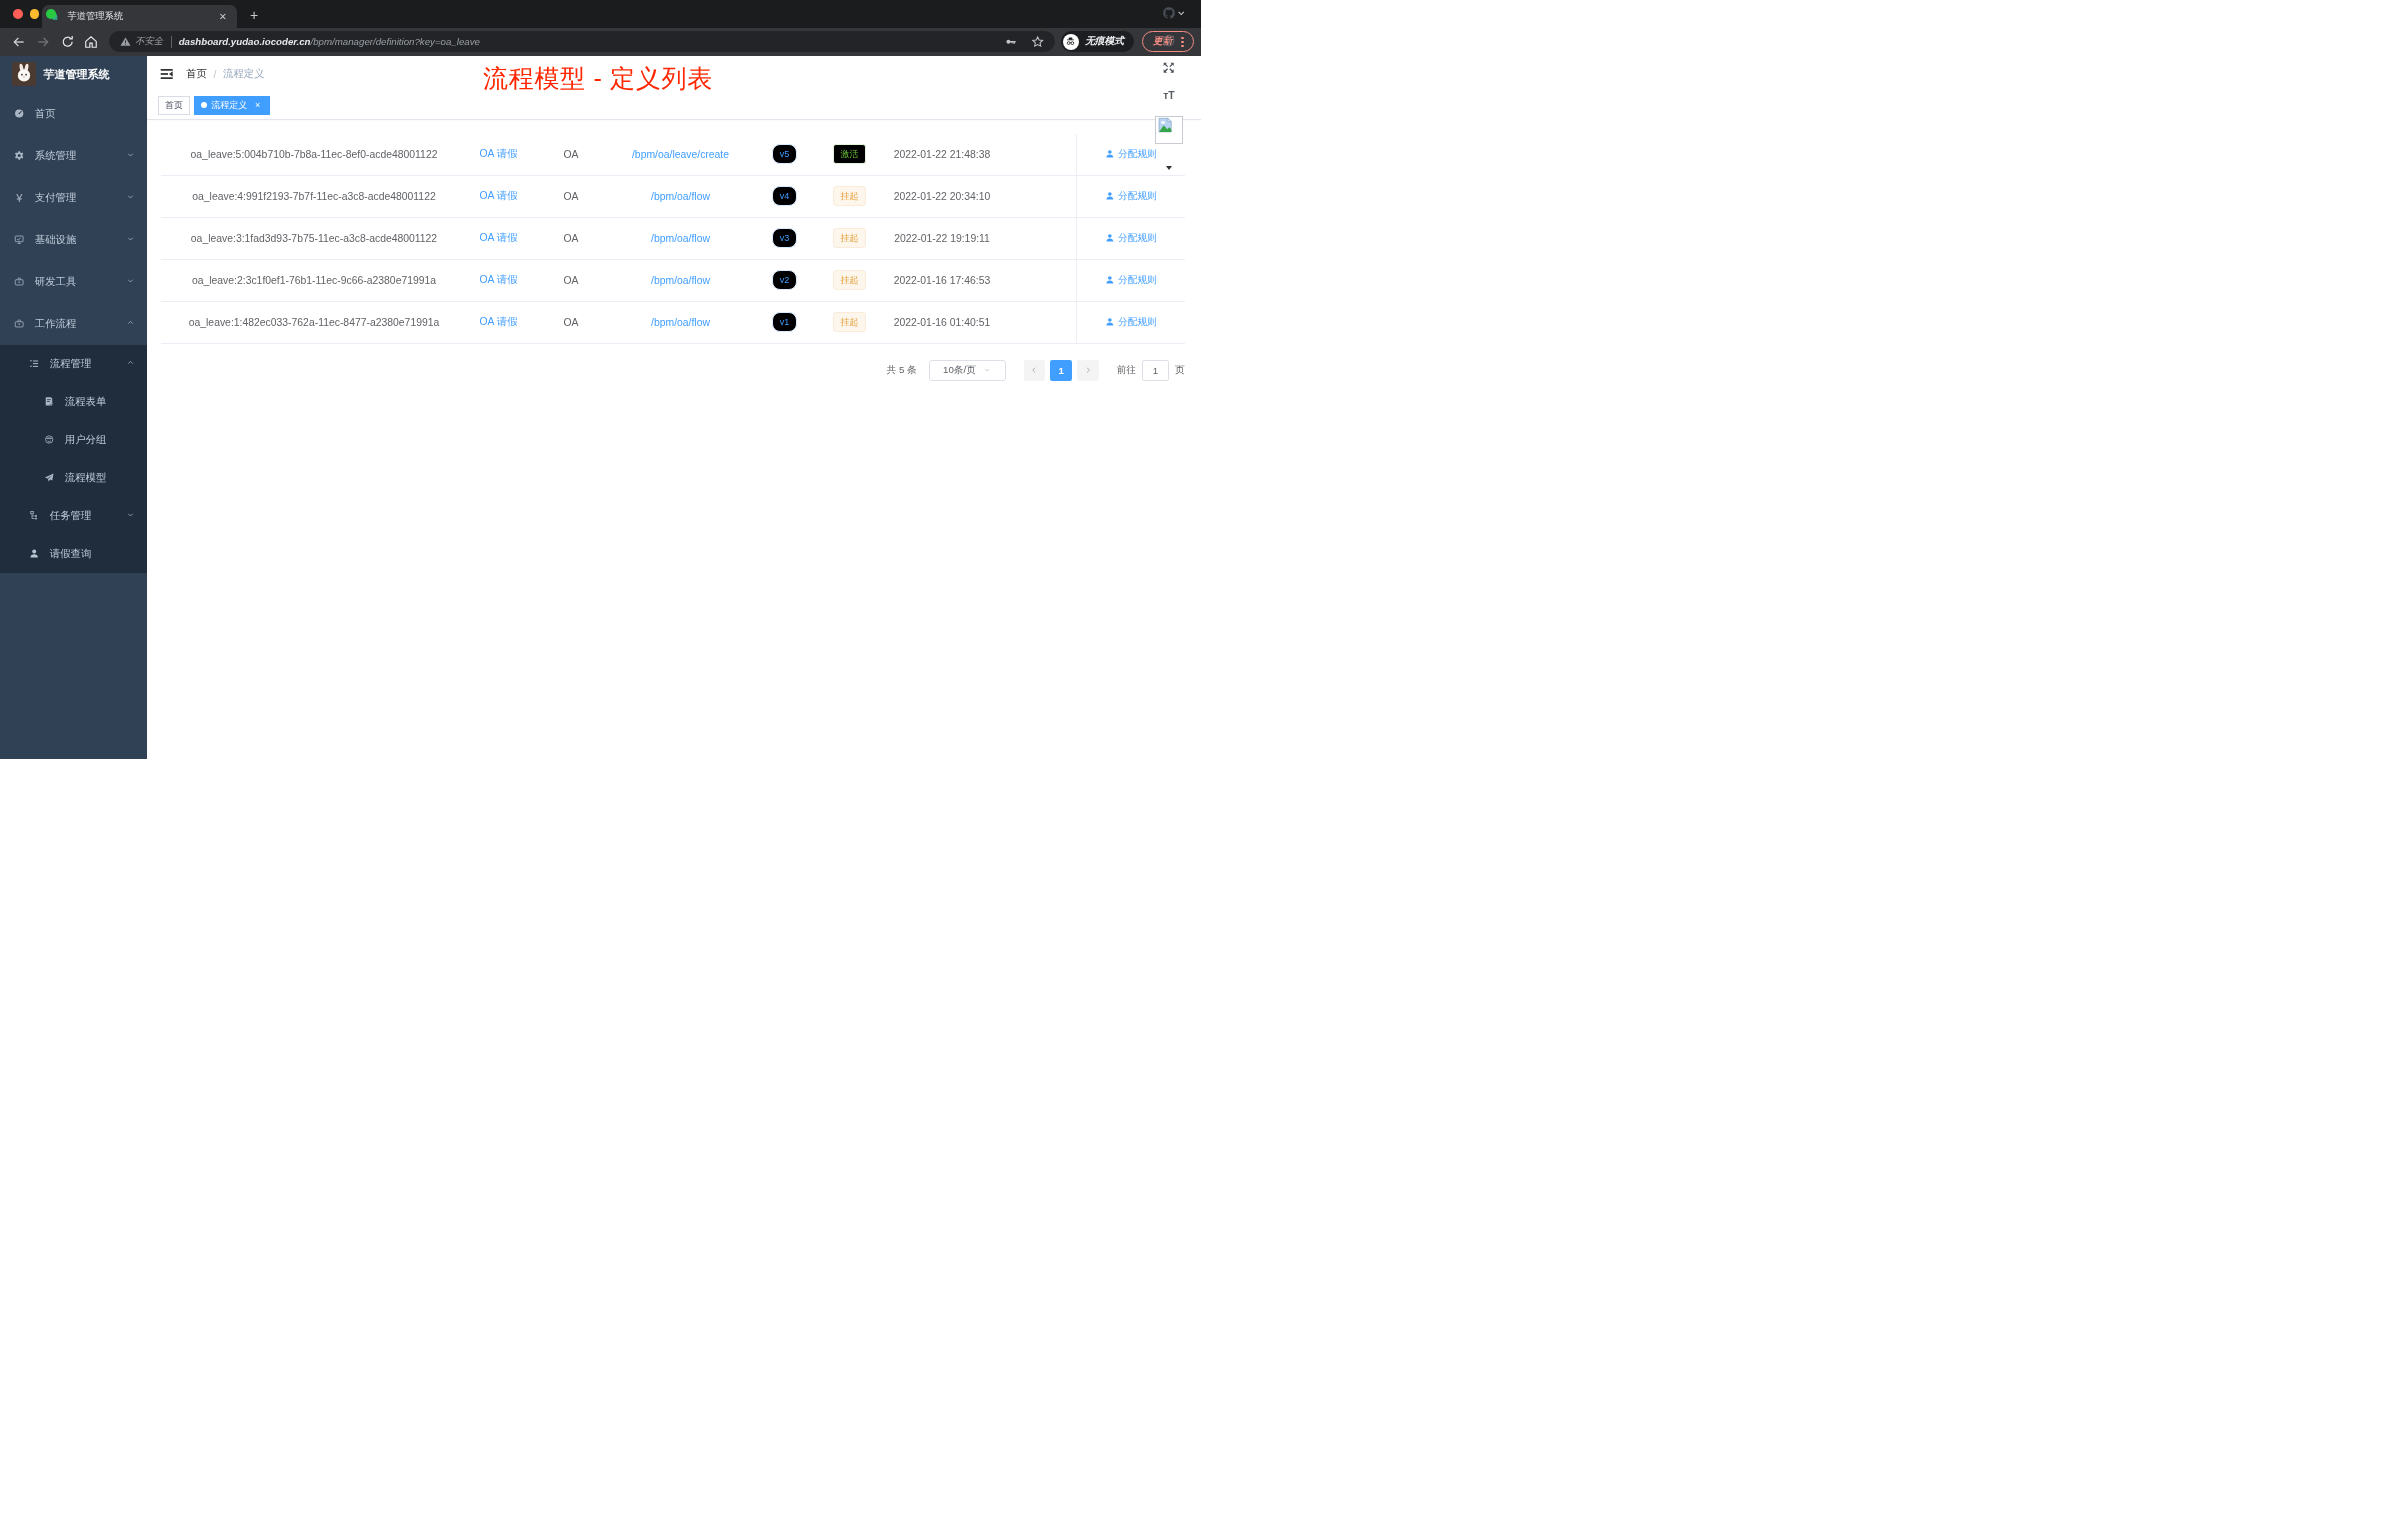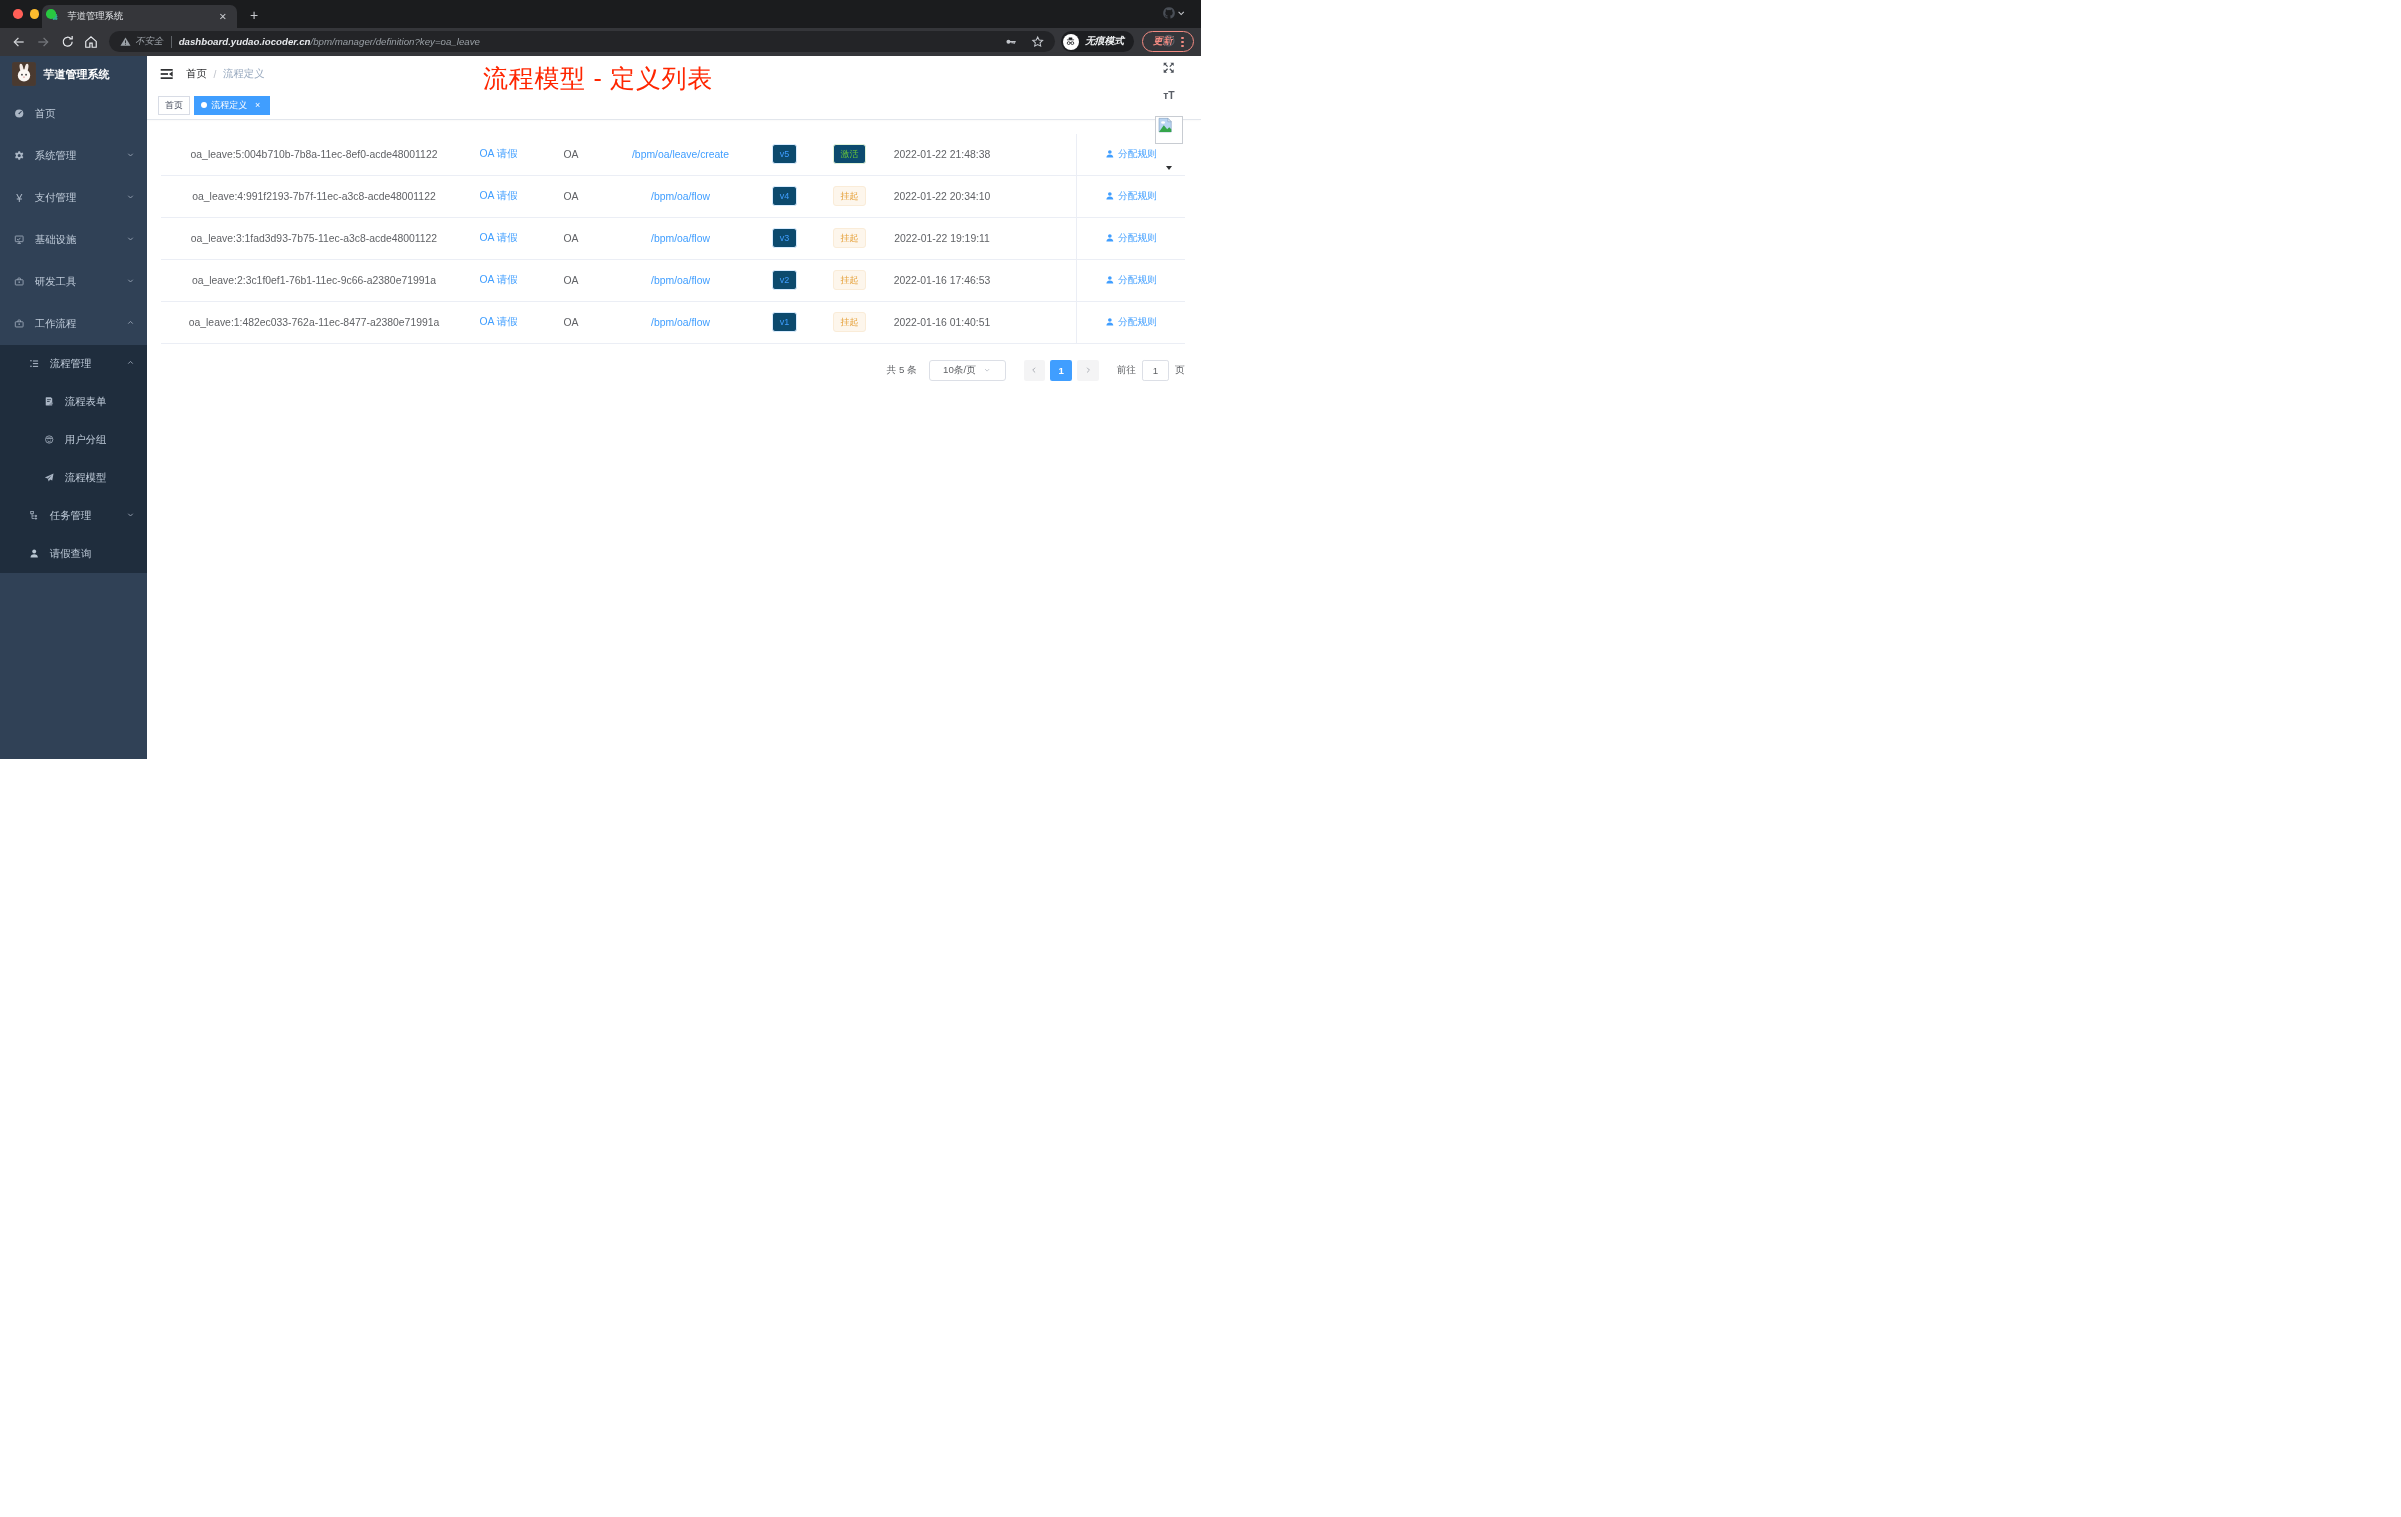--- a/index.html
+++ b/index.html
@@ -78,22 +78,22 @@
   .c-cat { width:82px; }
   .c-form { width:137px; }
   .c-ver { width:71px; }
   .c-status { width:59px; }
   .c-time { width:126px; }
   .c-fill { flex:1; }
   .c-action { width:109px; box-shadow:inset 2.2px 0 0 #fff; border-left:0.7px solid #ebeef5; align-self:stretch; display:flex; align-items:center; justify-content:center; }
   .t-header .c-action { background:#f6f7fa; }
   .link { color:#409eff; cursor:pointer; }
   .badge { display:inline-block; font-size:9px; line-height:1; padding:4.5px 6.7px; border-radius:3px; border:0.7px solid transparent; }
-  .b-ver { background:#0c4a6e; color:#409eff; border-color:#d9ecff; }
-  .b-active { background:#0c4a6e; color:#67c23a; border-color:#e1f3d8; }
+  .b-ver { background:#000000; color:#409eff; border-color:#d9ecff;border-radius:8px; }
+  .b-active { background:#000000; color:#67c23a; border-color:#e1f3d8; }
   .b-suspend { background:#fdf6ec; color:#e6a23c; border-color:#faecd8; }
   .action-link { display:flex; align-items:center; gap:3.7px; color:#409eff; font-size:9.7px; cursor:pointer; }
 
   .pag { display:flex; align-items:center; justify-content:flex-end; margin-top:16.3px; font-size:9.7px; color:#606266; }
   .pag-total { margin-right:12px; }
   .pag-select { width:77px; height:21px; border:0.7px solid #dcdfe6; border-radius:3px; display:flex; align-items:center; justify-content:center; gap:7.4px; color:#606266; cursor:pointer; margin-right:18px; }
   .pag-btn { width:21.5px; height:21px; background:#f4f4f5; border-radius:2.2px; display:flex; align-items:center; justify-content:center; color:#a8abb2; cursor:pointer; }
   .pag-page { width:21.5px; height:21px; background:#409eff; color:#fff; border-radius:2.2px; display:flex; align-items:center; justify-content:center; font-weight:bold; margin:0 5.2px; cursor:pointer; }
   .pag-next { margin-right:18px; }
   .pag-goto { margin-right:6px; }

